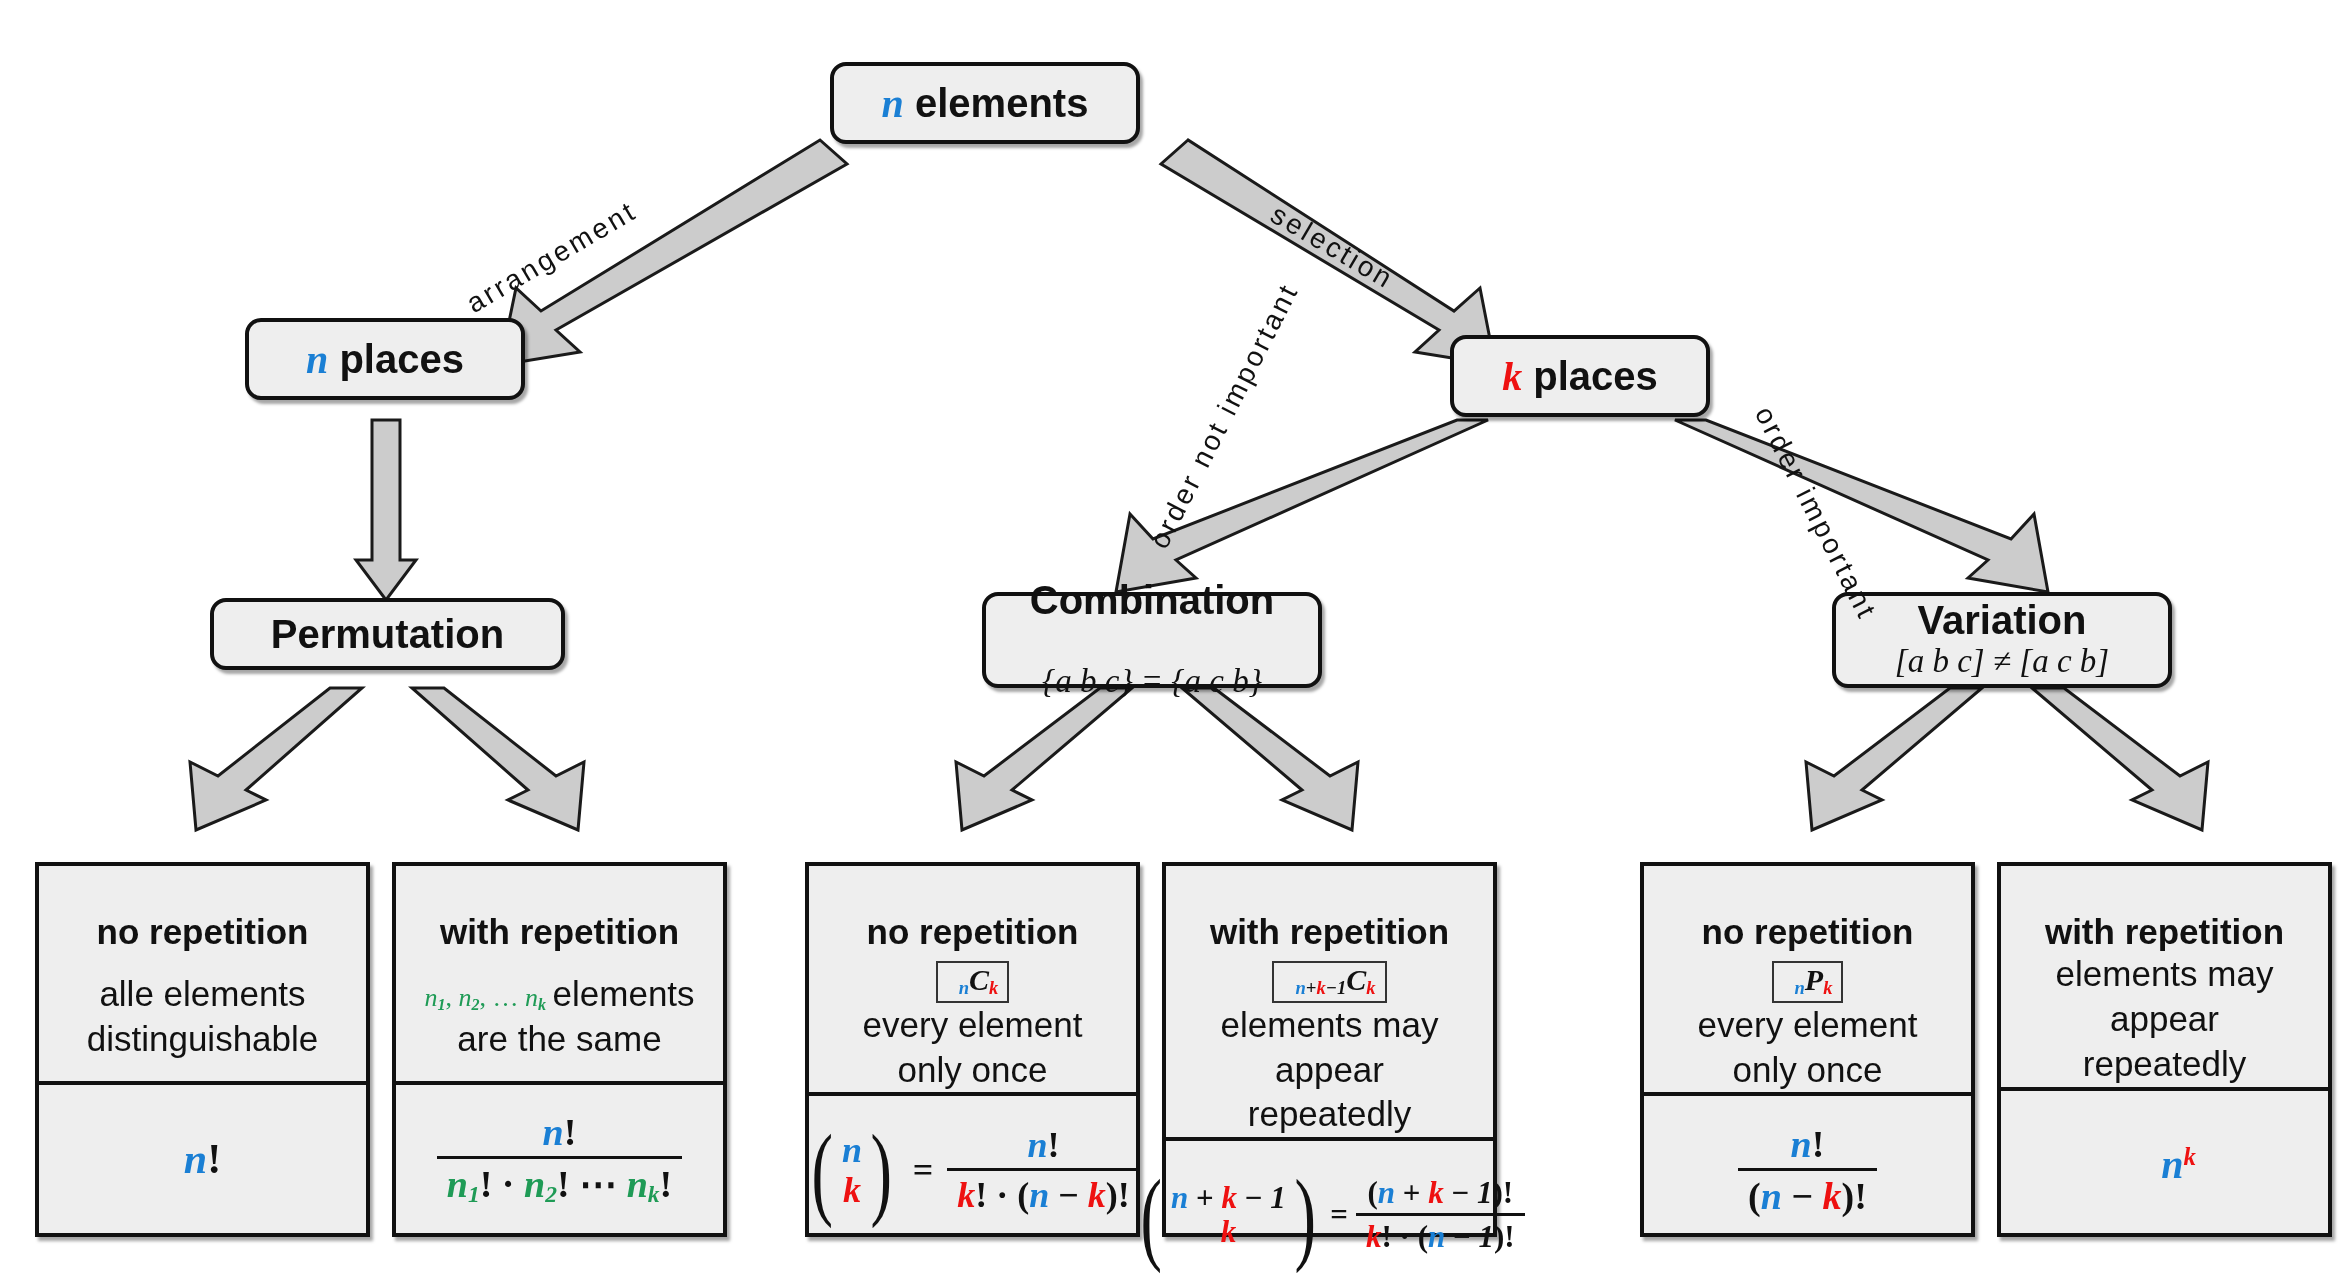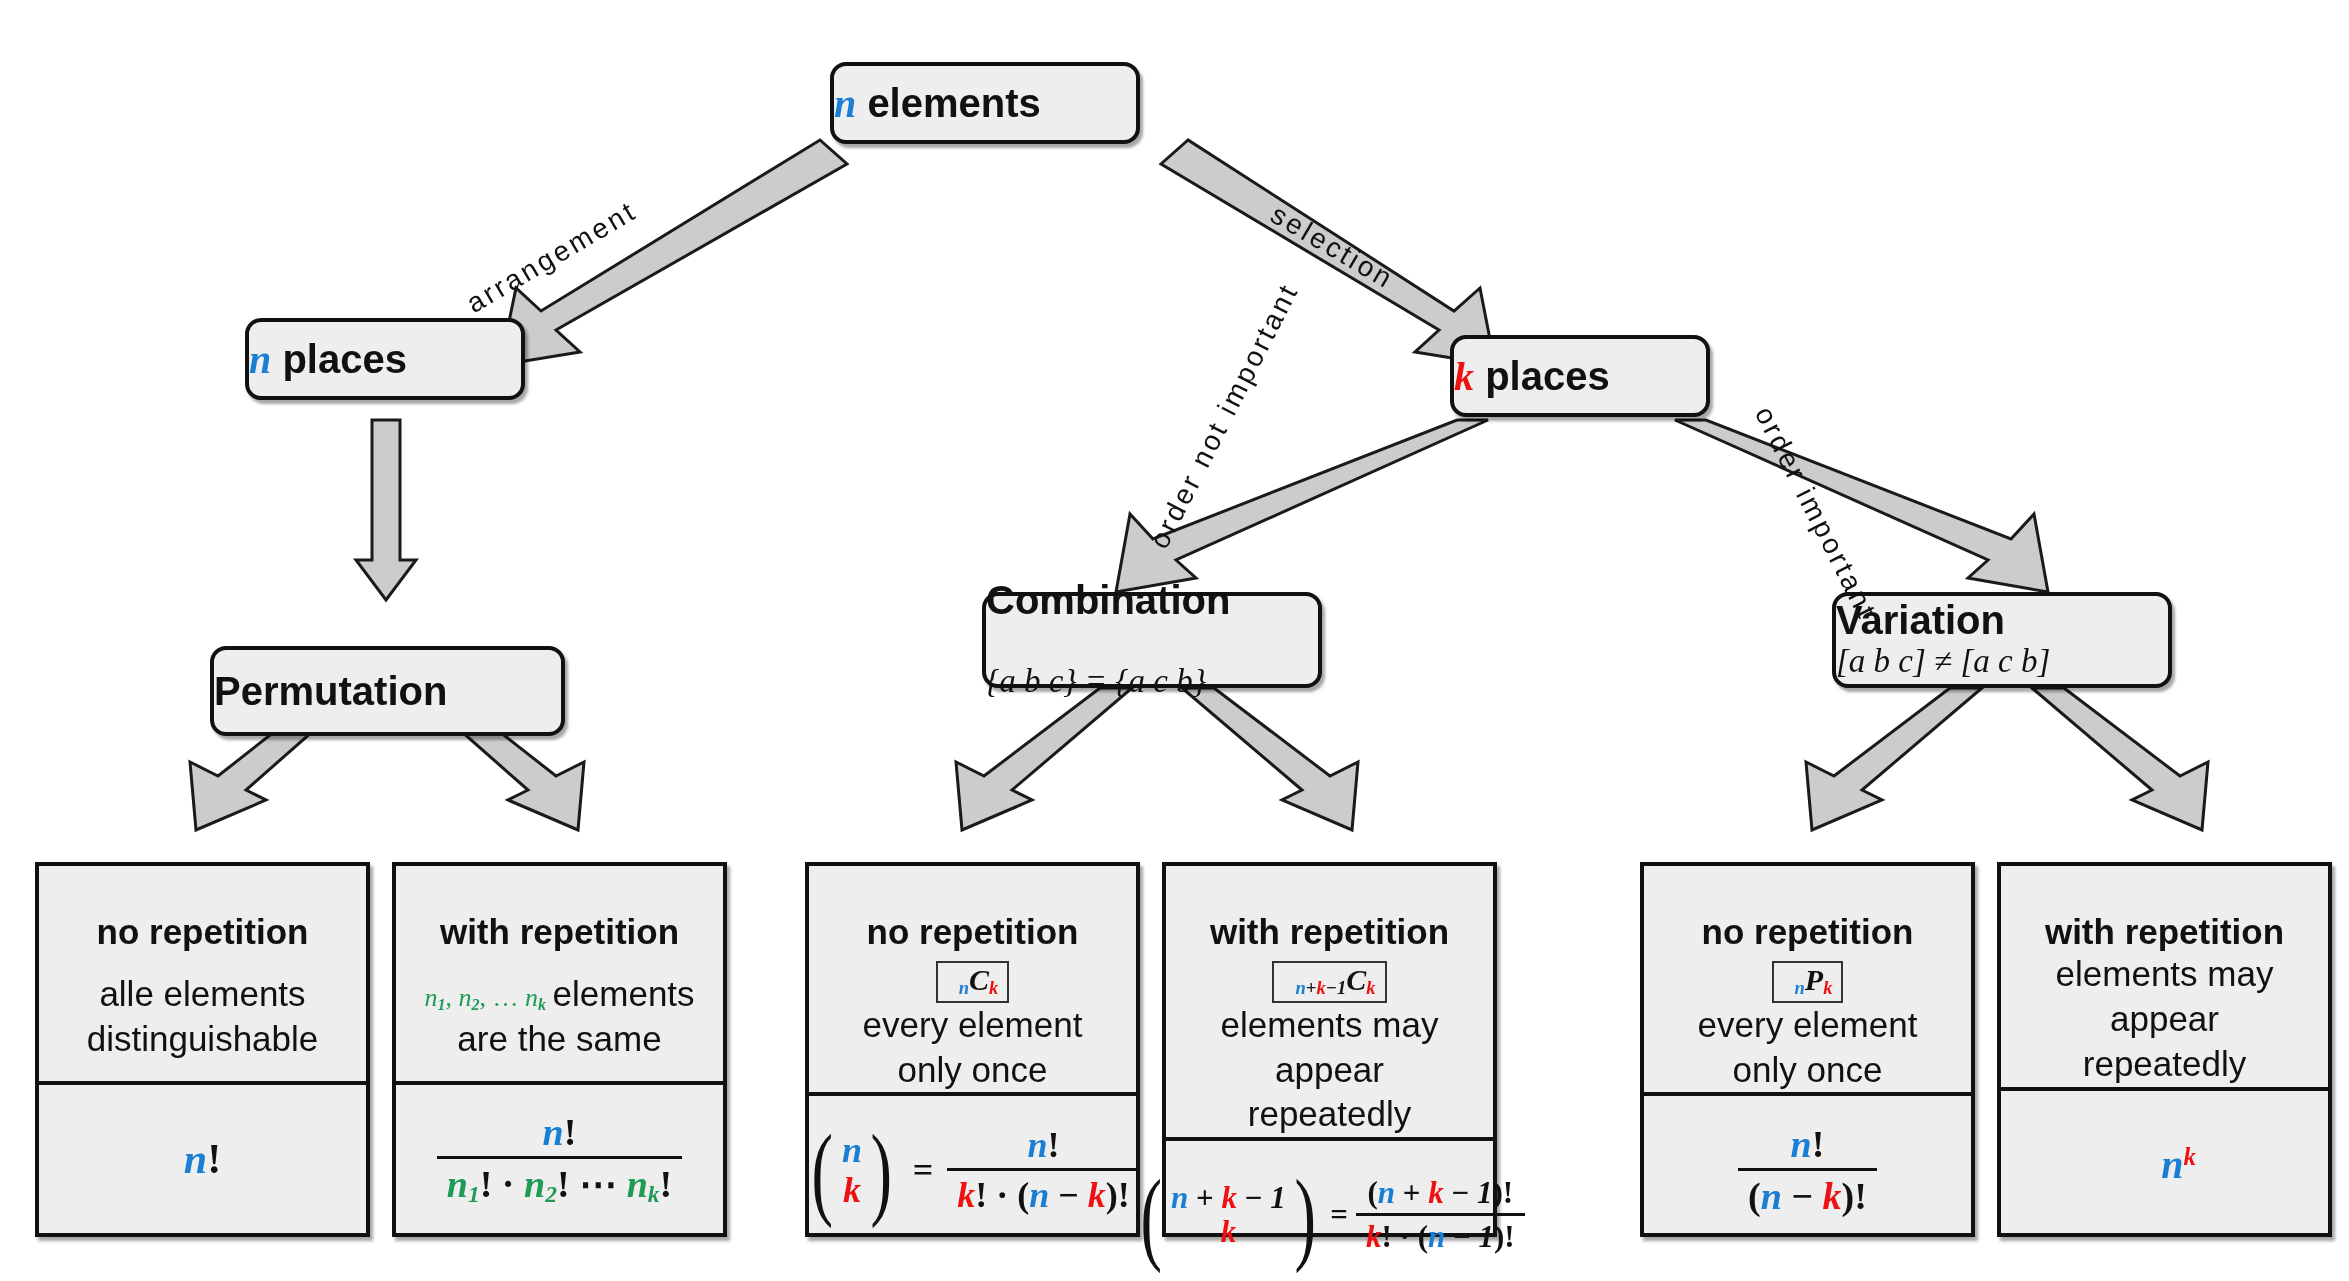--- a/index.html
+++ b/index.html
@@ -18,21 +18,21 @@
 
   
   .node {
     position: absolute;
     box-sizing: border-box;
     background: #eeeeee;
     border: 4px solid #111111;
     border-radius: 16px;
     display: flex;
     flex-direction: column;
-    align-items: flex-start;
+    align-items: center;
     justify-content: center;
     text-align: center;
     box-shadow: 3px 4px 3px rgba(0,0,0,0.35);
     z-index: 5;
   }
   .node .title {
     font-weight: bold;
     font-size: 40px;
     color: #111111;
     line-height: 1.1;
@@ -228,21 +228,21 @@
     </div>
   </div>
 
   <div class="node" style="left:1450px; top:335px; width:260px; height:82px;">
     <div class="title">
       <span class="math red">k</span>
       <span>places</span>
     </div>
   </div>
 
-  <div class="node" style="left:210px; top:598px; width:355px; height:90px;margin-top:48px;">
+  <div class="node" style="left:210px; top:598px; width:355px; height:72px;">
     <div class="title">Permutation</div>
   </div>
 
   <div class="node" style="left:982px; top:592px; width:340px; height:96px;gap:40px;">
     <div class="title">Combination</div>
     <div class="sub">{a b c} = {a c b}</div>
   </div>
 
   <div class="node" style="left:1832px; top:592px; width:340px; height:96px;">
     <div class="title">Variation</div>

